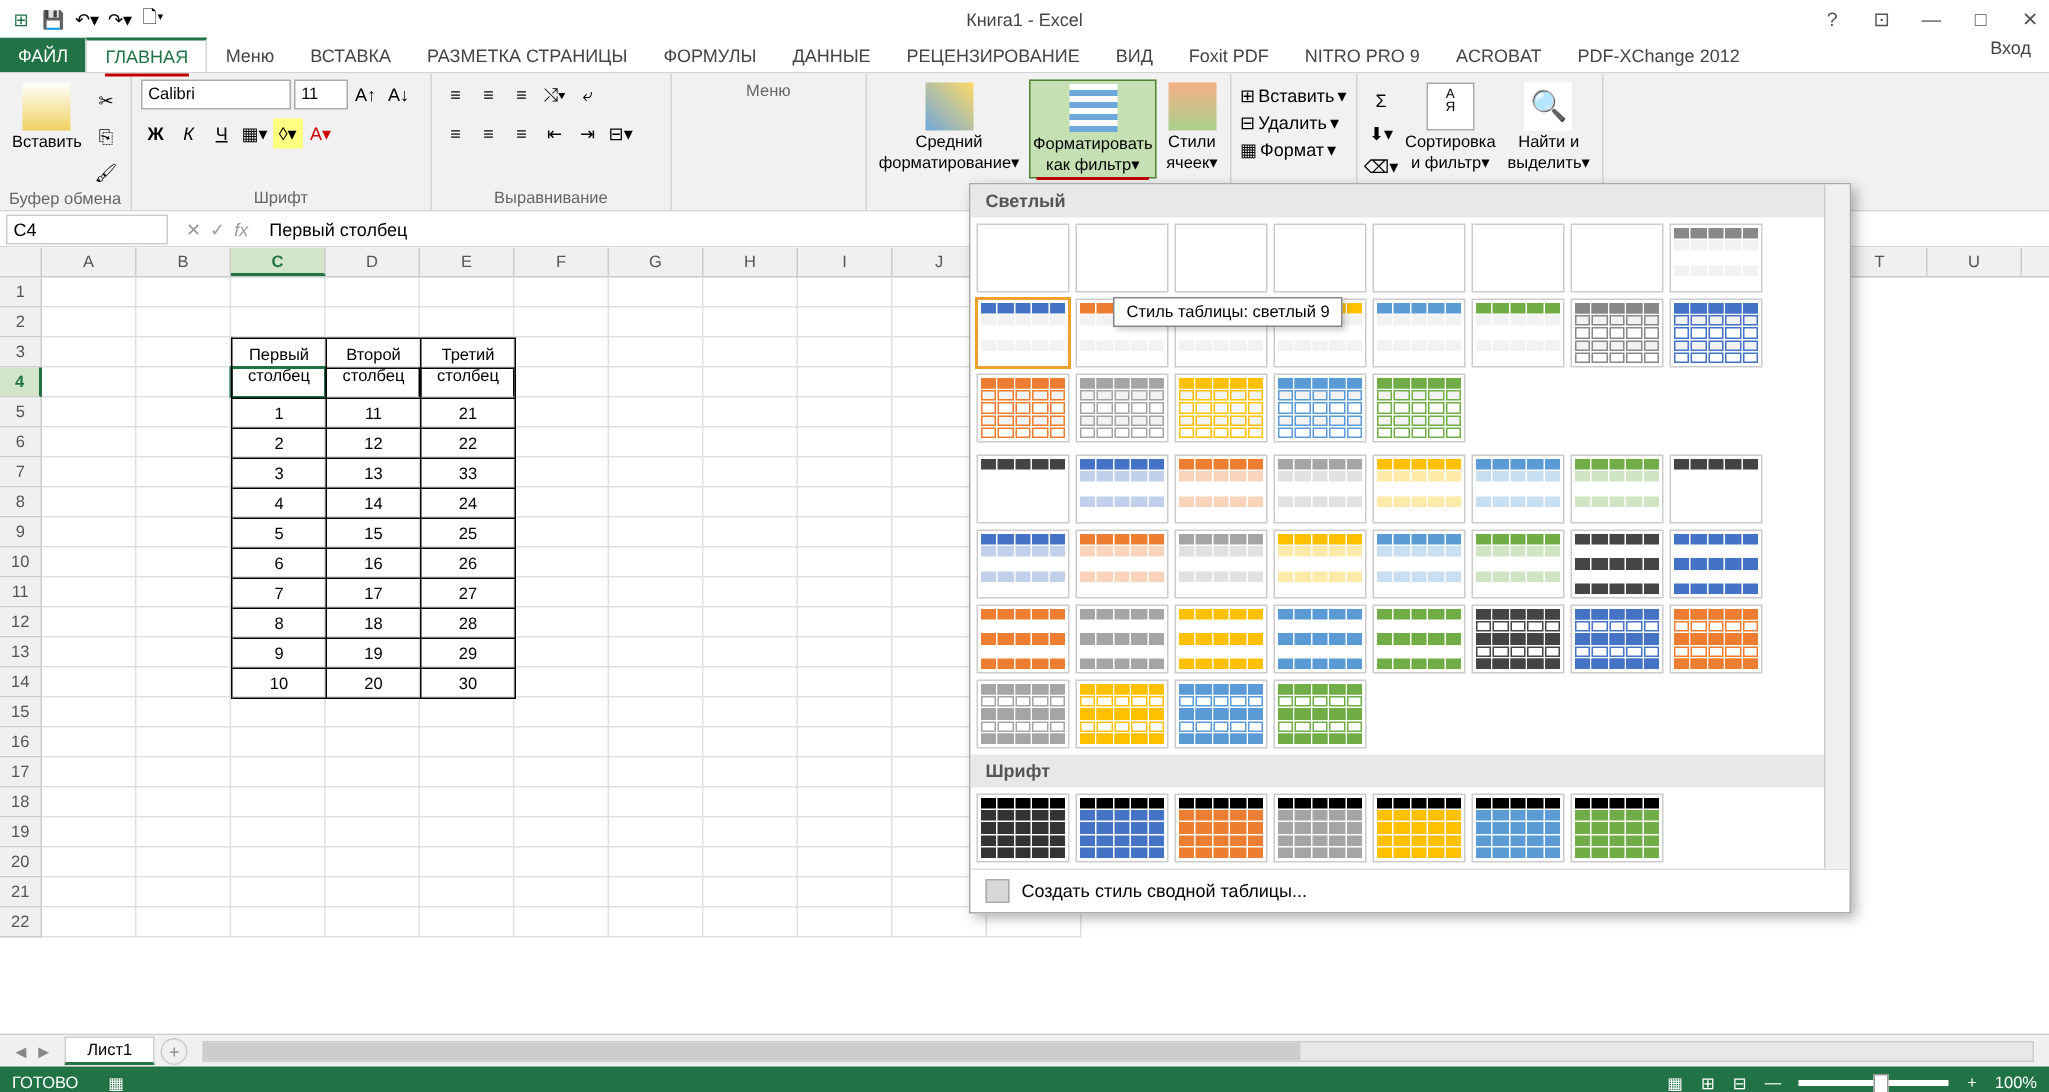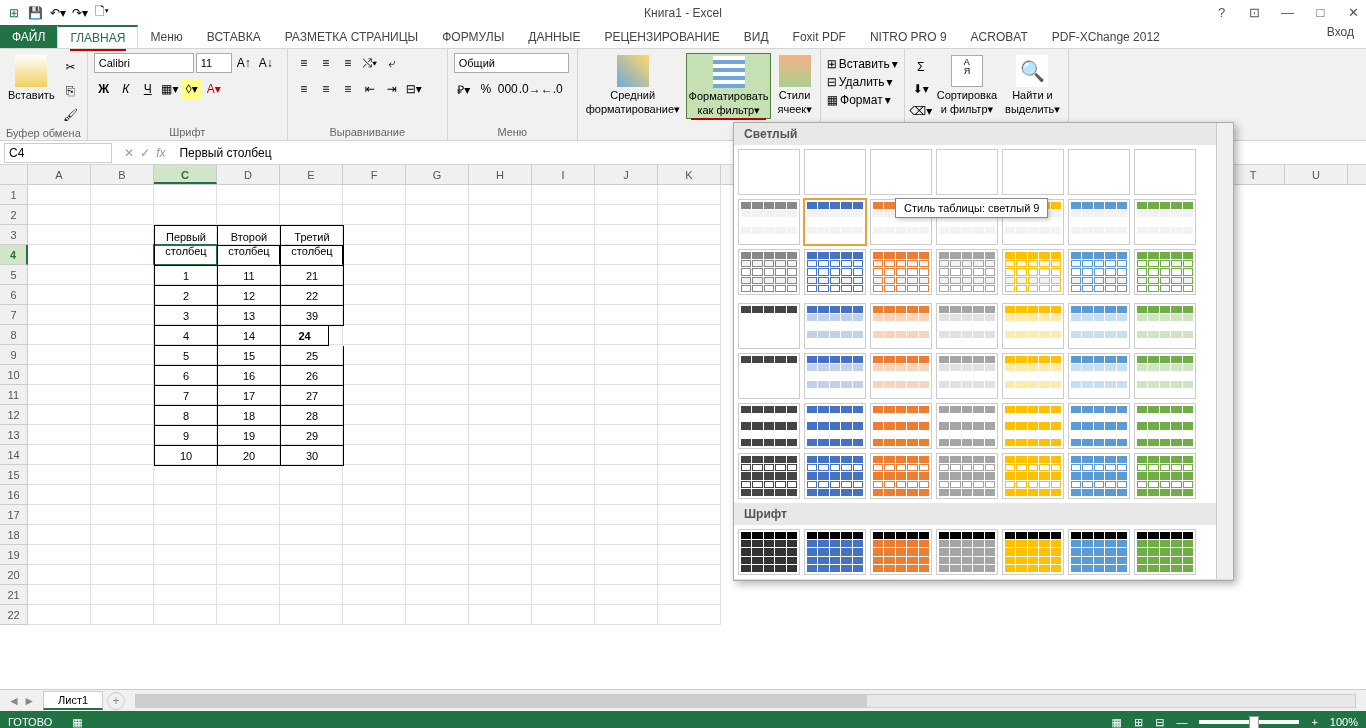--- a/index.html
+++ b/index.html
@@ -66,21 +66,21 @@
 .hscroll { flex: 1; margin: 0 10px; height: 14px; background: #e8e8e8; border: 1px solid #ccc; position: relative; }
 .hscroll-thumb { position: absolute; left: 0; width: 60%; height: 100%; background: #cdcdcd; }
 
 
 .statusbar { height: 22px; background: #217346; color: #fff; display: flex; align-items: center; padding: 0 8px; font-size: 11px; }
 .status-right { margin-left: auto; display: flex; align-items: center; gap: 12px; }
 .zoom-slider { width: 100px; height: 4px; background: #fff; position: relative; }
 .zoom-slider::after { content:''; position:absolute; left:50%; top:-4px; width:8px; height:12px; background:#fff; border:1px solid #999; }
 
 
-.gallery { position: absolute; right: 132px; top: 122px; width: 501px; background: #fff; border: 1px solid #ababab; box-shadow: 3px 3px 8px rgba(0,0,0,0.3); z-index: 100; font-size: 12px; }
+.gallery { position: absolute; right: 132px; top: 122px; width: 588px; background: #fff; border: 1px solid #ababab; box-shadow: 3px 3px 8px rgba(0,0,0,0.3); z-index: 100; font-size: 12px; }
 .gallery-section-hdr { background: #e8e8e8; padding: 4px 10px; font-weight: 600; color: #555; }
 .gallery-grid { display: flex; flex-wrap: wrap; padding: 4px; gap: 4px; }
 .style-thumb { width: 62px; height: 46px; border: 1px solid #ccc; cursor: pointer; display: flex; flex-direction: column; padding: 2px; gap: 1px; position: relative; }
 .style-thumb.hover { outline: 2px solid #f0a030; outline-offset: -1px; }
 .th-row { flex: 1; display: flex; gap: 1px; }
 .th-cell { flex: 1; }
 .gallery-footer { border-top: 1px solid #ddd; }
 .gallery-footer-item { padding: 6px 10px; display: flex; align-items: center; gap: 8px; cursor: pointer; }
 .footer-icon { width: 16px; height: 16px; background: #d8d8d8; border: 1px solid #aaa; }
 .tooltip { position: absolute; top: -2px; left: 90px; background: #fff; border: 1px solid #888; padding: 3px 8px; font-size: 11px; white-space: nowrap; z-index: 200; box-shadow: 2px 2px 4px rgba(0,0,0,0.2); }
@@ -167,32 +167,20 @@
         <span class="rbtn-small">≡</span>
         <span class="rbtn-small">⇤</span>
         <span class="rbtn-small">⇥</span>
         <span class="rbtn-small">⊟▾</span>
       </div>
     </div>
     <div class="ribbon-group-label">Выравнивание</div>
   </div>
 
   <div class="ribbon-group" style="width:130px">
-    <div class="ribbon-group-content" style="flex-direction:column;align-items:stretch">
-      <div class="ribbon-row">
-          <input class="combo" style="width: 115px;" value="Общий">
-        </div>
-      <div class="ribbon-row">
-        <span class="rbtn-small">₽▾</span>
-        <span class="rbtn-small">%</span>
-        <span class="rbtn-small">000</span>
-        <span class="rbtn-small">.0→</span>
-        <span class="rbtn-small">←.0</span>
-      </div>
-    </div>
     <div class="ribbon-group-label">Меню</div>
   </div>
 
   <div class="ribbon-group" style="border-right:none">
     <div class="ribbon-group-content">
       <div class="rbtn">
         <div class="rbtn-icon" style="background:linear-gradient(45deg,#6fa8dc,#ffd966)"></div>
         <span>Средний</span>
         <span><span>форматирование</span>▾</span>
       </div>
@@ -592,26 +580,26 @@
             <div class="dcell" style="width: 63px;">21</div>
           </div>
           <div style="display: flex;">
             <div class="dcell" style="width: 63px;">2</div>
             <div class="dcell" style="width: 63px;">12</div>
             <div class="dcell" style="width: 63px;">22</div>
           </div>
           <div style="display: flex;">
             <div class="dcell" style="width: 63px;">3</div>
             <div class="dcell" style="width: 63px;">13</div>
-            <div class="dcell" style="width: 63px;">39</div>
+            <div class="dcell" style="width: 63px;">33</div>
           </div>
           <div style="display: flex;">
             <div class="dcell" style="width: 63px;">4</div>
             <div class="dcell" style="width: 63px;">14</div>
-            <div class="dcell" style="width: 48px; font-weight: bold;">24</div>
+            <div class="dcell" style="width: 63px;">24</div>
           </div>
           <div style="display: flex;">
             <div class="dcell" style="width: 63px;">5</div>
             <div class="dcell" style="width: 63px;">15</div>
             <div class="dcell" style="width: 63px;">25</div>
           </div>
           <div style="display: flex;">
             <div class="dcell" style="width: 63px;">6</div>
             <div class="dcell" style="width: 63px;">16</div>
             <div class="dcell" style="width: 63px;">26</div>
@@ -2745,14 +2733,18 @@
               <div class="th-cell" style="background: rgb(112, 173, 71);"></div>
               <div class="th-cell" style="background: rgb(112, 173, 71);"></div>
               <div class="th-cell" style="background: rgb(112, 173, 71);"></div>
             </div>
           </div>
         </div>
       </div>
     <div class="gallery-vscroll"></div>
   </div>
   <div class="gallery-footer">
+    <div class="gallery-footer-item">
+      <span class="footer-icon"></span>
+      <span>Создать стиль сводной таблицы...</span>
+    </div>
   </div>
 </div>
 
 </body></html>

